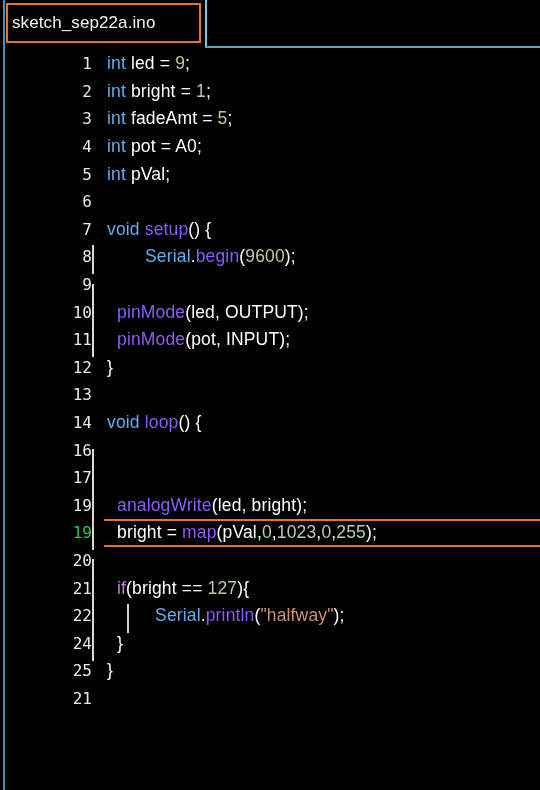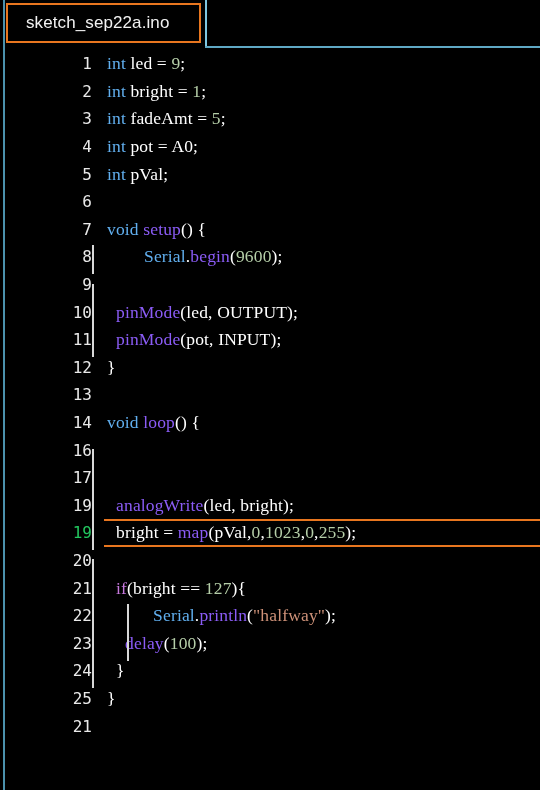--- a/index.html
+++ b/index.html
@@ -35,21 +35,21 @@
     width: 540px; height: 48px;
   }
   .tab-active {
     position: absolute;
     left: 6px; top: 3px;
     width: 195px; height: 40px;
     border: 2px solid #e8761f;
     background: #000000;
     display: flex;
     align-items: center;
-    padding-left: 18px;
+    padding-left: 4px;
   }
   .tab-label {
     font-family: "Liberation Sans", sans-serif;
     font-size: 17px;
     color: #f2f2f2;
     letter-spacing: 0.1px;
     white-space: nowrap;
   }
   .tab-underline-v {
     position: absolute;
@@ -88,21 +88,21 @@
     font-family: "DejaVu Sans Mono", monospace;
     font-size: 16px;
     color: #e9e9e9;
     user-select: none;
   }
   .code-line.is-highlight .ln { color: #22c55e; }
 
   .code-text {
     position: relative;
     flex: 1;
-    font-family: Liberation Serif, serif;
+    font-family: Liberation Sans, sans-serif;
     font-size: 17.5px;
     color: #ffffff;
     padding-left: 15px;
     letter-spacing: 0.15px;
   }
 
   
   .guide {
     position: absolute;
     top: -1px;
@@ -164,19 +164,18 @@
       <div class="code-line"><span class="ln">12</span><span class="code-text"><span class="t-punc">}</span></span></div>
       <div class="code-line"><span class="ln">13</span><span class="code-text"></span></div>
       <div class="code-line"><span class="ln">14</span><span class="code-text"><span class="t-kw">void</span><span class="t-plain"> </span><span class="t-fn">loop</span><span class="t-punc">() {</span></span></div>
       <div class="code-line"><span class="ln">16</span><span class="code-text"><span class="guide g1"></span></span></div>
       <div class="code-line"><span class="ln">17</span><span class="code-text"><span class="guide g1"></span></span></div>
       <div class="code-line"><span class="ln">19</span><span class="code-text"><span class="guide g1"></span><span class="t-plain">  </span><span class="t-fn">analogWrite</span><span class="t-punc">(led, bright);</span></span></div>
       <div class="code-line is-highlight"><span class="ln">19</span><span class="code-text"><span class="guide g1"></span><span class="t-plain">  bright = </span><span class="t-fn">map</span><span class="t-punc">(pVal,</span><span class="t-num">0</span><span class="t-punc">,</span><span class="t-num">1023</span><span class="t-punc">,</span><span class="t-num">0</span><span class="t-punc">,</span><span class="t-num">255</span><span class="t-punc">);</span></span><span class="hl-box"></span></div>
       <div class="code-line"><span class="ln">20</span><span class="code-text"><span class="guide g1"></span></span></div>
       <div class="code-line"><span class="ln">21</span><span class="code-text"><span class="guide g1"></span><span class="t-plain">  </span><span class="t-ctrl">if</span><span class="t-punc">(bright == </span><span class="t-num">127</span><span class="t-punc">){</span></span></div>
       <div class="code-line"><span class="ln">22</span><span class="code-text"><span class="guide g1"></span><span class="guide g2"></span><span class="t-plain">    </span><span class="t-obj">Serial</span><span class="t-punc">.</span><span class="t-fn">println</span><span class="t-punc">(</span><span class="t-str">"halfway"</span><span class="t-punc">);</span></span></div>
-      <div class="code-line"><span class="ln">23</span><span class="code-text"><span class="guide g1"></span><span class="guide g2"></span><span class="t-plain">    </span><span class="t-fn">delay</span><span class="t-punc">(</span><span class="t-num">100</span><span class="t-punc">);</span></span></div>
       <div class="code-line"><span class="ln">24</span><span class="code-text"><span class="guide g1"></span><span class="t-punc">  }</span></span></div>
       <div class="code-line"><span class="ln">25</span><span class="code-text"><span class="t-punc">}</span></span></div>
       <div class="code-line"><span class="ln">21</span><span class="code-text"></span></div>
     </div>
 
 </div>
 
 </body></html>

